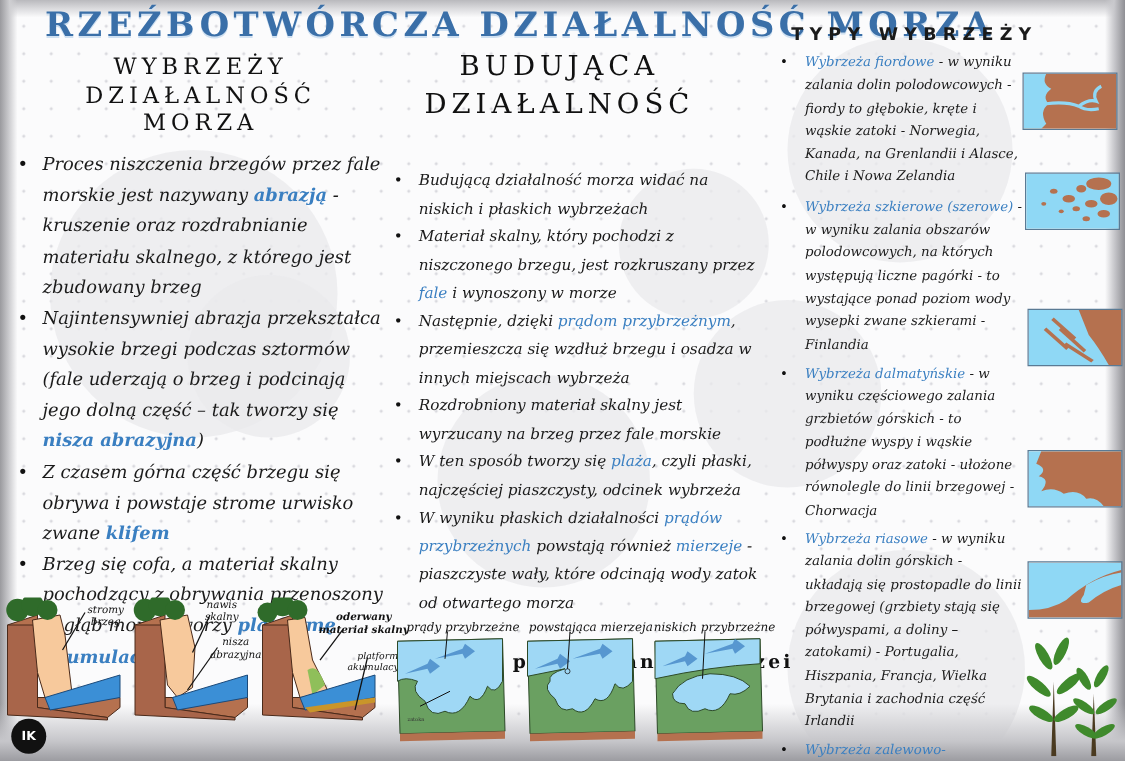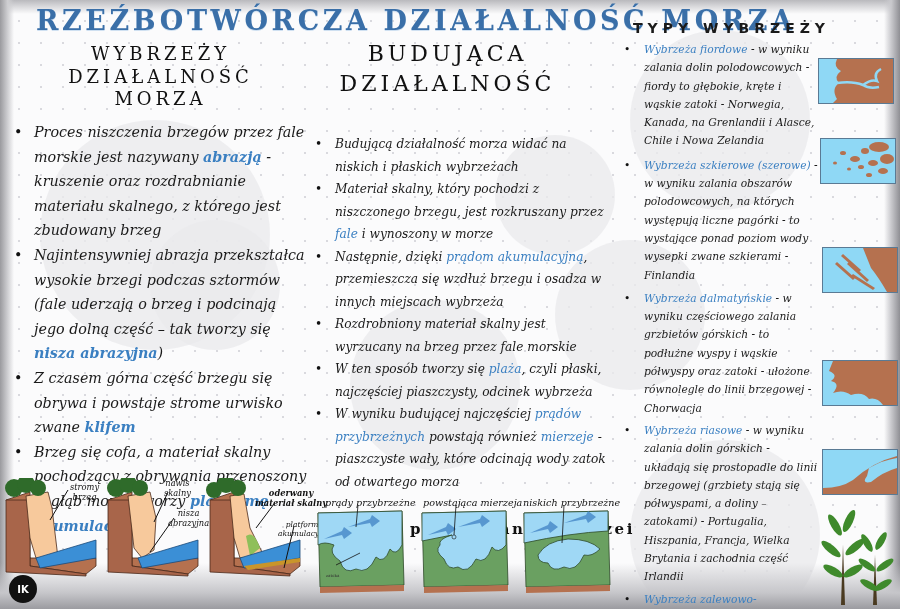--- a/index.html
+++ b/index.html
@@ -168,24 +168,24 @@
   <div class="badge">IK</div>
 
   <div class="col-title" style="left:325px;top:39px;width:245px;font-size:22px;line-height:30px;">
     <div>BUDUJĄCA</div>
     <div>DZIAŁALNOŚĆ</div>
   </div>
 
   <ul class="bullets c2" id="mid-list">
       <li><span>Budującą działalność morza widać na niskich i płaskich wybrzeżach</span></li>
       <li><span>Materiał skalny, który pochodzi z niszczonego brzegu, jest rozkruszany przez </span><span class="hl">fale</span><span> i wynoszony w morze</span></li>
-      <li><span>Następnie, dzięki </span><span class="hl">prądom akumulacyjną</span><span>, przemieszcza się wzdłuż brzegu i osadza w innych miejscach wybrzeża</span></li>
+      <li><span>Następnie, dzięki </span><span class="hl">prądom przybrzeżnym</span><span>, przemieszcza się wzdłuż brzegu i osadza w innych miejscach wybrzeża</span></li>
       <li><span>Rozdrobniony materiał skalny jest wyrzucany na brzeg przez fale morskie</span></li>
       <li><span>W ten sposób tworzy się </span><span class="hl">plaża</span><span>, czyli płaski, najczęściej piaszczysty, odcinek wybrzeża</span></li>
-      <li><span>W wyniku budującej najczęściej </span><span class="hl">prądów przybrzeżnych</span><span> powstają również </span><span class="hl">mierzeje</span><span> - piaszczyste wały, które odcinają wody zatok od otwartego morza</span></li>
+      <li><span>W wyniku płaskich działalności </span><span class="hl">prądów przybrzeżnych</span><span> powstają również </span><span class="hl">mierzeje</span><span> - piaszczyste wały, które odcinają wody zatok od otwartego morza</span></li>
     </ul>
 
   <div class="stages-title">Etapy powstawania mierzei</div>
 
   <svg style="position:absolute;left:314px;top:505px;" width="300" height="90" viewBox="0 0 300 90">
     <g>
       <path d="M4 8 L88 6 L90 80 L6 82 Z" fill="#6aa061" stroke="#2d4a28" stroke-width=".8"></path>
       <path d="M4 8 L88 6 L88 40 Q82 52 76 44 Q70 60 62 52 Q54 70 42 64 Q30 70 26 56 Q14 48 20 40 Q10 36 4 40 Z" fill="#9fd8f5" stroke="#2d4a28" stroke-width=".8"></path>
       <path d="M6 82 L90 80 L90 86 L6 88 Z" fill="#b5714f"></path>
       <path d="M10 34 L28 26 L30 22 L38 28 L30 34 L28 30 Z" fill="#4a8cc9" opacity=".85"></path>

